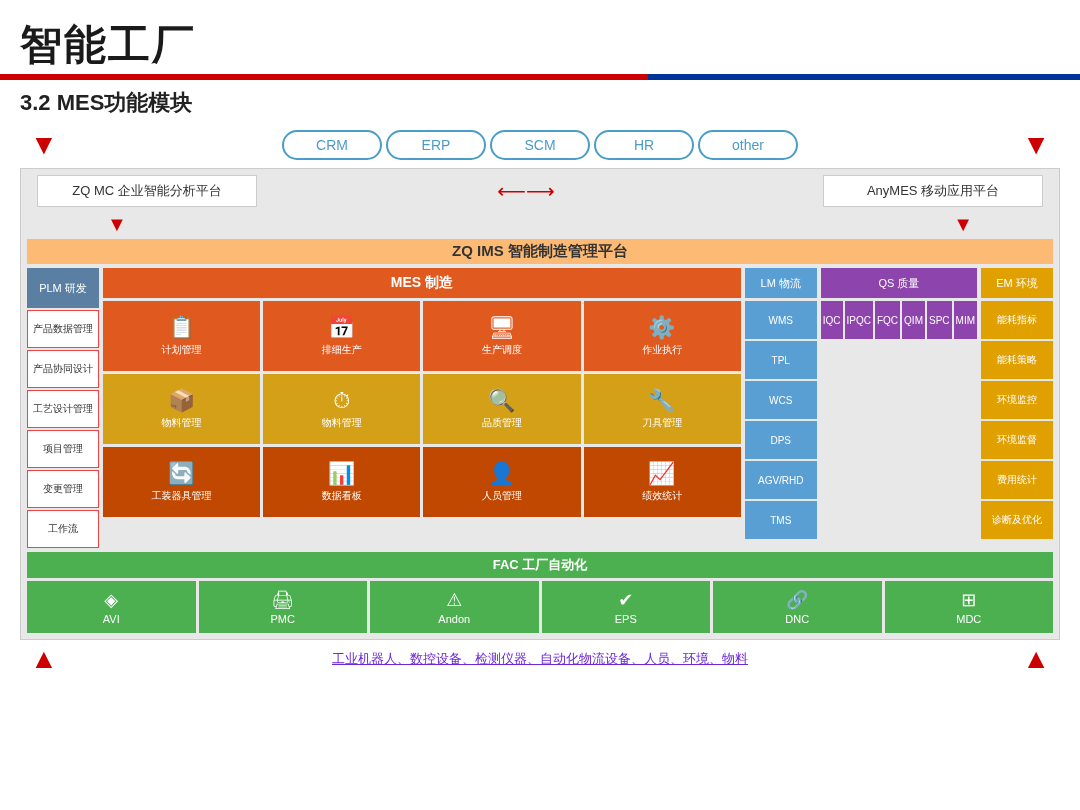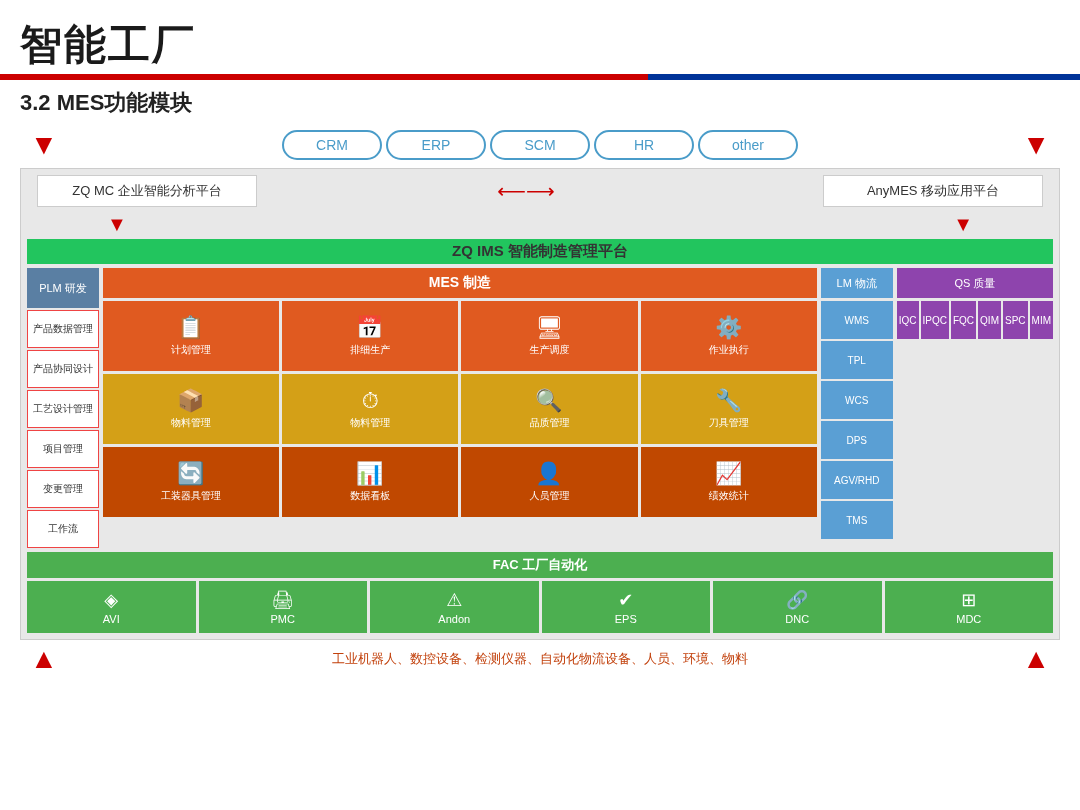--- a/index.html
+++ b/index.html
@@ -118,21 +118,21 @@
       text-align: center;
       margin-left: 28px;
     }
     .double-arrow {
       font-size: 20px;
       color: #cc0000;
     }
 
     
     .ims-title {
-      background: #22c55e;
+      background: #fdba74;
       text-align: center;
       font-size: 15px;
       color: #333;
       font-weight: 600;
       padding: 3px 0;
       margin-bottom: 4px;
     }
 
     
     .inner-grid {
@@ -362,22 +362,23 @@
       left: 30px;
     }
     .bottom-arrow-right {
       color: #cc0000;
       font-size: 28px;
       position: absolute;
       right: 30px;
     }
     .bottom-text {
       font-size: 13px;
-      color: #c2410c;
-      text-align: center;
+      color: #6d28d9;
+      text-align: center;
+      text-decoration: underline;
     }
     .down-arrow {
       color: #cc0000;
       font-size: 20px;
     }
 
     .platform-arrows-row {
       display: flex;
       justify-content: space-between;
       padding: 0 80px;
@@ -504,20 +505,31 @@
       <div class="qs-items">
         <div class="qs-item">IQC</div>
         <div class="qs-item">IPQC</div>
         <div class="qs-item">FQC</div>
         <div class="qs-item">QIM</div>
         <div class="qs-item">SPC</div>
         <div class="qs-item">MIM</div>
       </div>
     </div>
 
+    <div class="em-column">
+      <div class="em-header">EM 环境</div>
+      <div class="em-items">
+        <div class="em-item">能耗指标</div>
+        <div class="em-item">能耗策略</div>
+        <div class="em-item">环境监控</div>
+        <div class="em-item">环境监督</div>
+        <div class="em-item">费用统计</div>
+        <div class="em-item">诊断及优化</div>
+      </div>
+    </div>
 
   </div>
 
   <div class="fac-bar">FAC 工厂自动化</div>
 
   <div class="automation-row">
     <div class="auto-cell">
       <div class="auto-icon">◈</div>
       <div>AVI</div>
     </div>

